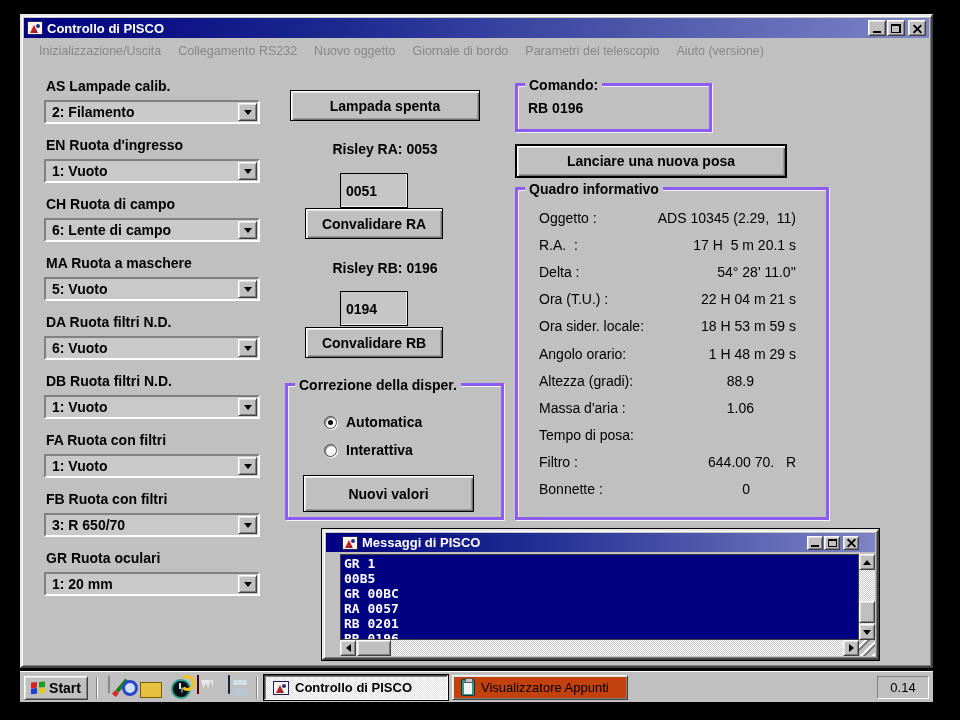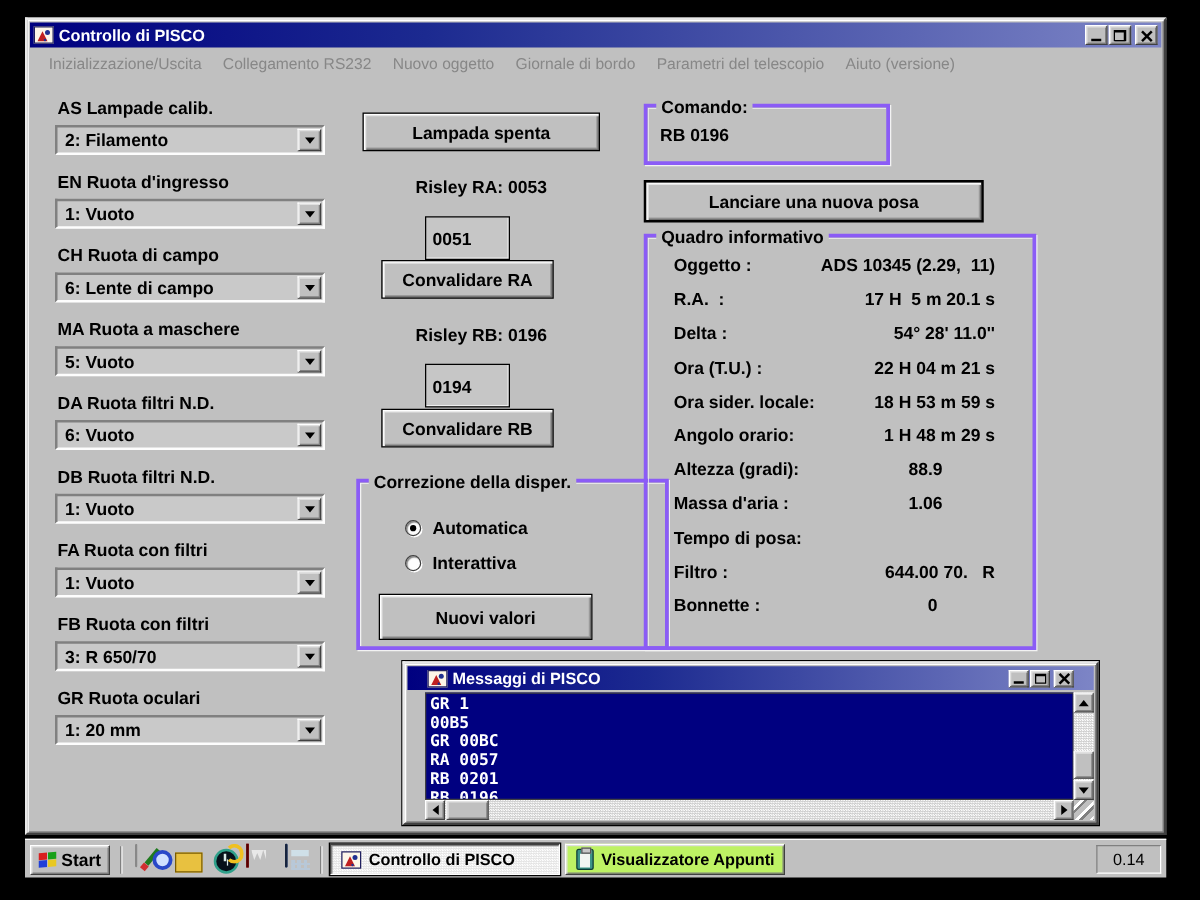--- a/index.html
+++ b/index.html
@@ -89,21 +89,21 @@
   .radio-row { position:absolute; display:flex; align-items:center; gap:9px; }
   .radio {
     width:13px; height:13px; border-radius:50%; background:#fdfdfd; position:relative;
     border:1px solid #404040; box-shadow: inset 1px 1px 1px #808080, 1px 1px 0 #fff;
   }
   .radio.checked::after { content:""; position:absolute; left:3px; top:3px; width:5px; height:5px; border-radius:50%; background:#000; }
   .radio-label { font-weight:bold; font-size:14px; }
 
   
   .info-rows { position:absolute; left:4px; right:4px; top:14px; }
-  .info-row { display:flex; height:27.2px; align-items:flex-start; font-weight:bold; font-size:14px; }
+  .info-row { display:flex; height:27.2px; align-items:center; font-weight:normal; font-size:14px; }
   .info-row .lbl { width:172px; padding-left:17px; white-space:pre; }
   .info-row .val { flex:1; text-align:right; padding-right:26px; white-space:pre; }
 
   
   .msg-window {
     position:absolute; left:300px; top:513px; width:557px; height:131px; background:#c0c0c0;
     border:2px solid; border-color:#e8e8e8 #404040 #404040 #e8e8e8;
     box-shadow: inset 1px 1px 0 #fff, inset -1px -1px 0 #808080, 0 0 0 1px #000;
   }
   .msg-titlebar {
@@ -185,24 +185,24 @@
   .qi-ws::before { content:""; position:absolute; left:3px; top:4px; width:12px; height:8px; background:#e8e8e8; clip-path:polygon(0 0,20% 100%,40% 30%,60% 100%,80% 0,100% 100%,100% 0); }
   .qi-ws::after  { content:""; position:absolute; right:3px; bottom:2px; width:9px; height:10px; border:3px solid #f0c020; border-radius:50%; border-left-color:transparent; }
 
   .qi-calc { background:#3a5a9a; border:1px solid #16233d; border-radius:2px; position:relative; }
   .qi-calc::before { content:""; position:absolute; left:4px; top:4px; width:14px; height:5px; background:#cfe0e8; }
   .qi-calc::after  { content:""; position:absolute; left:4px; top:12px; width:15px; height:8px;
     background-image:repeating-linear-gradient(90deg,#b8c8d8 0 3px, transparent 3px 5px),
                      repeating-linear-gradient(0deg,#b8c8d8 0 2px, transparent 2px 4px); }
 
   .task-btn {
-    position:absolute; top:3px; height:25px; background:#bef264;
-    border:1px solid; border-color:#fff #404040 #404040 #fff;
-    box-shadow: inset 1px 1px 0 #dfdfdf, inset -1px -1px 0 #808080;
-    display:flex; align-items:center; gap:6px; padding:0 8px; font-size:13px; white-space:nowrap;font-weight:bold;
+    position:absolute; top:3px; height:25px; background:#c2410c;
+    border:1px solid; border-color:#fff #404040 #404040 #fff;
+    box-shadow: inset 1px 1px 0 #dfdfdf, inset -1px -1px 0 #808080;
+    display:flex; align-items:center; gap:6px; padding:0 8px; font-size:13px; white-space:nowrap;
   }
   .task-btn.active {
     border-color:#404040 #fff #fff #404040;
     box-shadow: inset 1px 1px 0 #808080, 0 0 0 1px #000;
     background:#e9e9e9;
     background-image: conic-gradient(#fff 25%, #e0e0e0 0 50%, #fff 0 75%, #e0e0e0 0);
     background-size:2px 2px; font-weight:bold;
   }
   .tray {
     position:absolute; right:4px; top:4px; width:52px; height:23px;
@@ -326,21 +326,21 @@
   <div class="btn" style="left:268px; top:74px; width:190px; height:31px">Lampada spenta</div>
 
   <span class="field-label" style="left:268px; top:125px; width:190px; text-align:center">Risley RA: 0053</span>
   <div class="entry" style="left:318px; top:157px; width:68px; height:35px">0051</div>
   <div class="btn" style="left:283px; top:192px; width:138px; height:31px">Convalidare RA</div>
 
   <span class="field-label" style="left:268px; top:244px; width:190px; text-align:center">Risley RB: 0196</span>
   <div class="entry" style="left:318px; top:275px; width:68px; height:35px">0194</div>
   <div class="btn" style="left:283px; top:311px; width:138px; height:31px">Convalidare RB</div>
 
-  <div class="groupbox" style="left:263px; top:367px; width:250px; height:137px">
+  <div class="groupbox" style="left:263px; top:367px; width:219px; height:137px">
     <span class="gtitle">Correzione della disper.</span>
     <div class="radio-row" style="left:36px; top:28px">
       <span class="radio checked"></span>
       <span class="radio-label">Automatica</span>
     </div>
     <div class="radio-row" style="left:36px; top:56px">
       <span class="radio"></span>
       <span class="radio-label">Interattiva</span>
     </div>
     <div class="btn" style="left:15px; top:89px; width:171px; height:37px">Nuovi valori</div>

